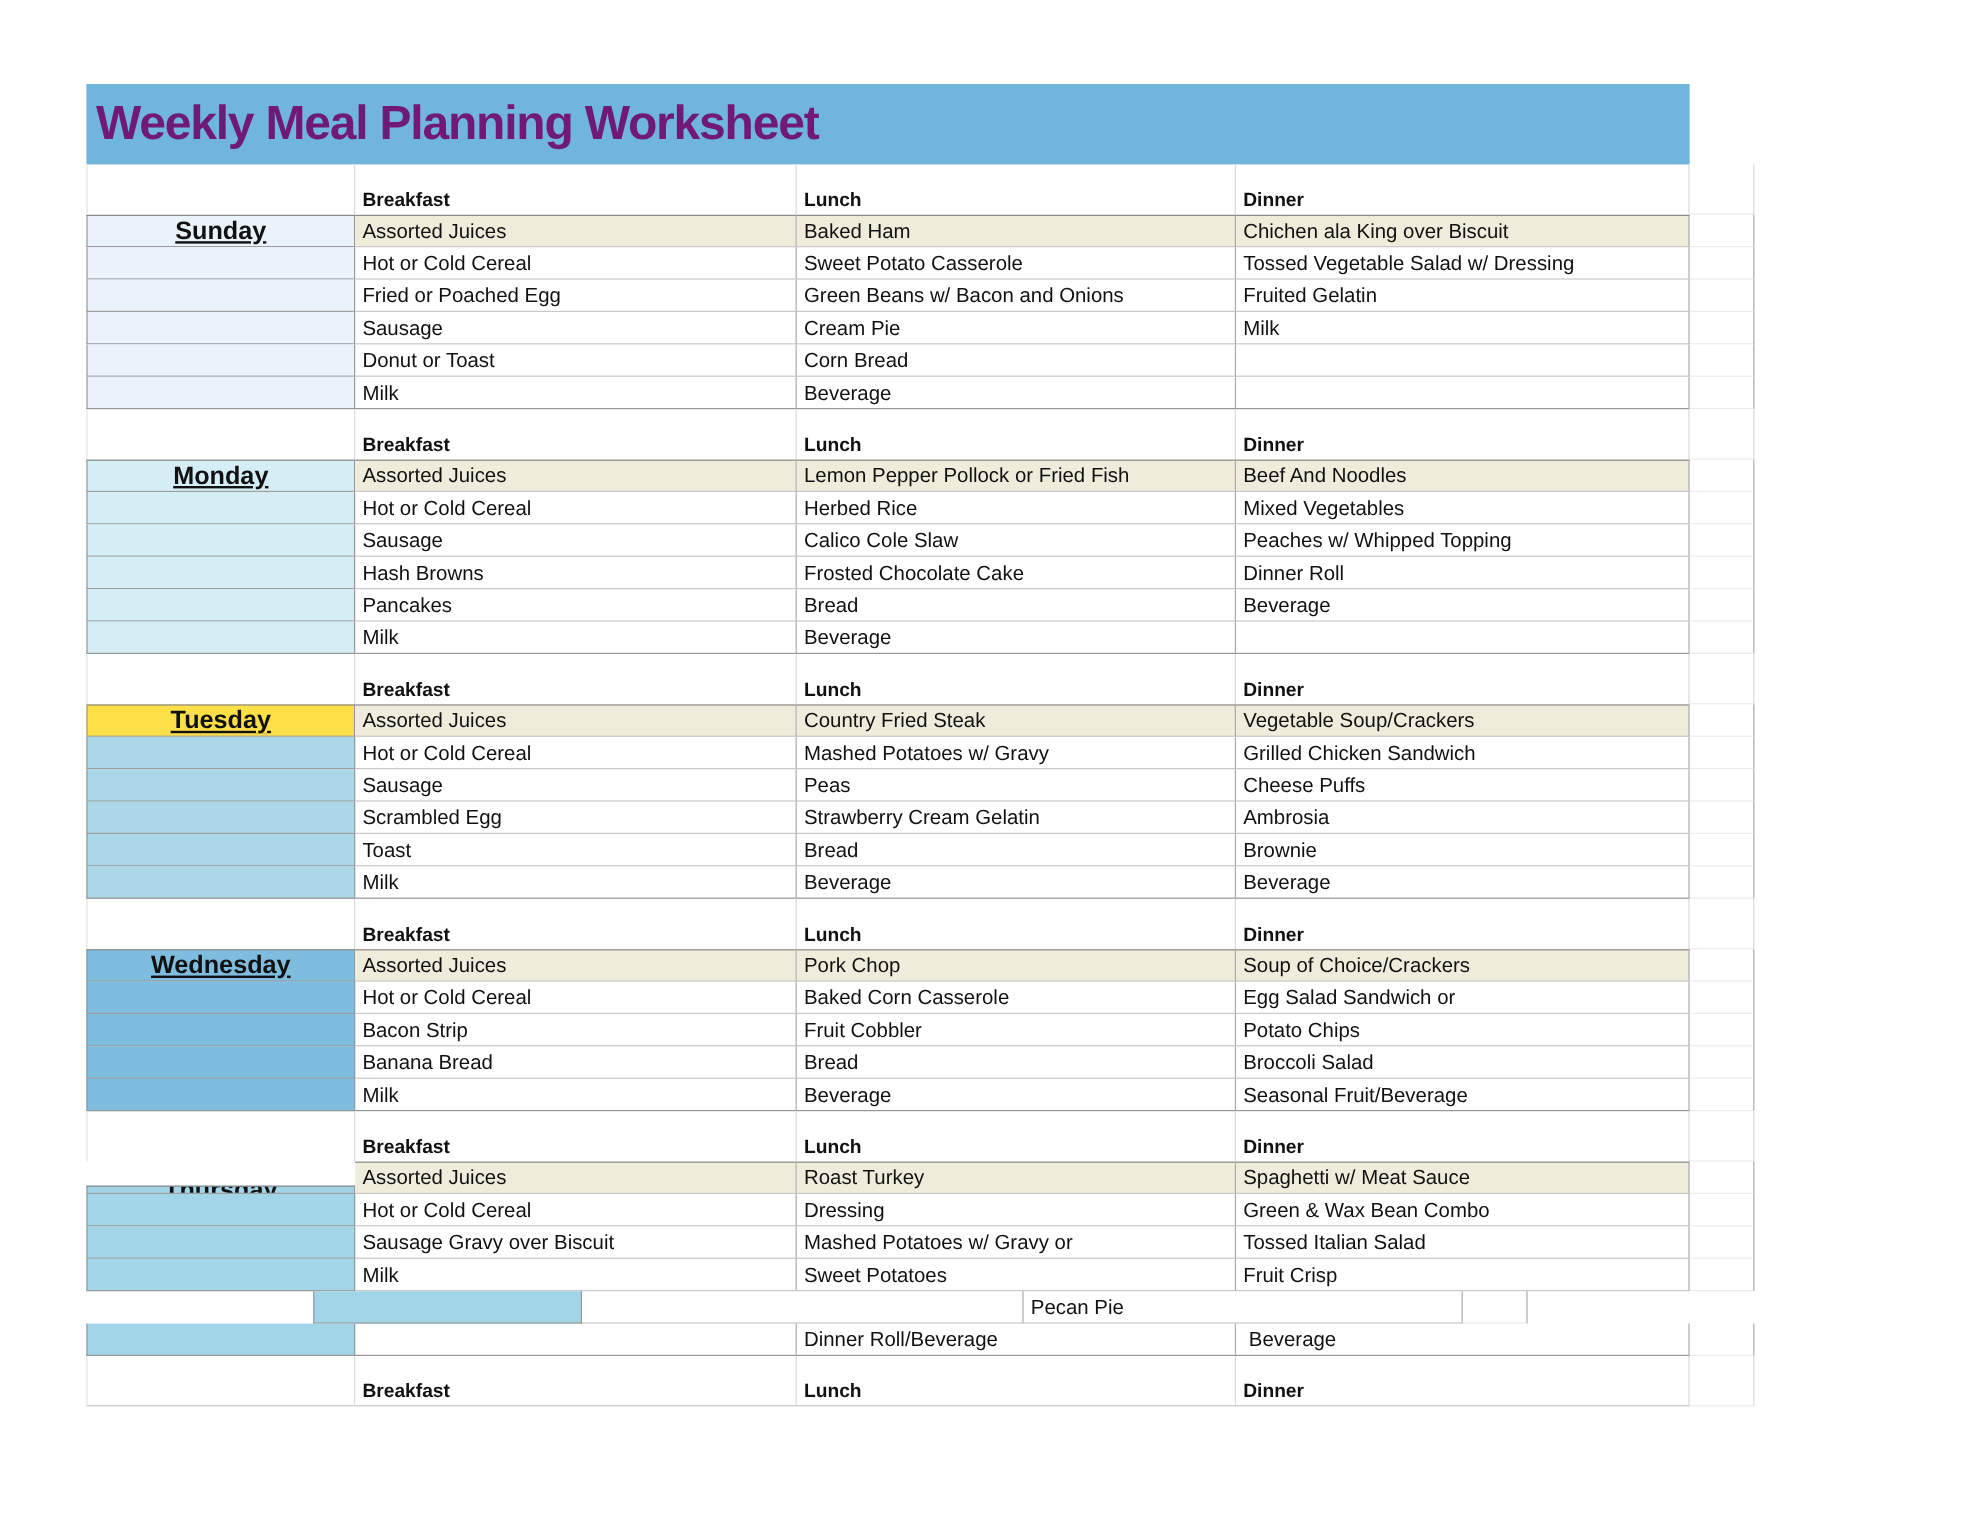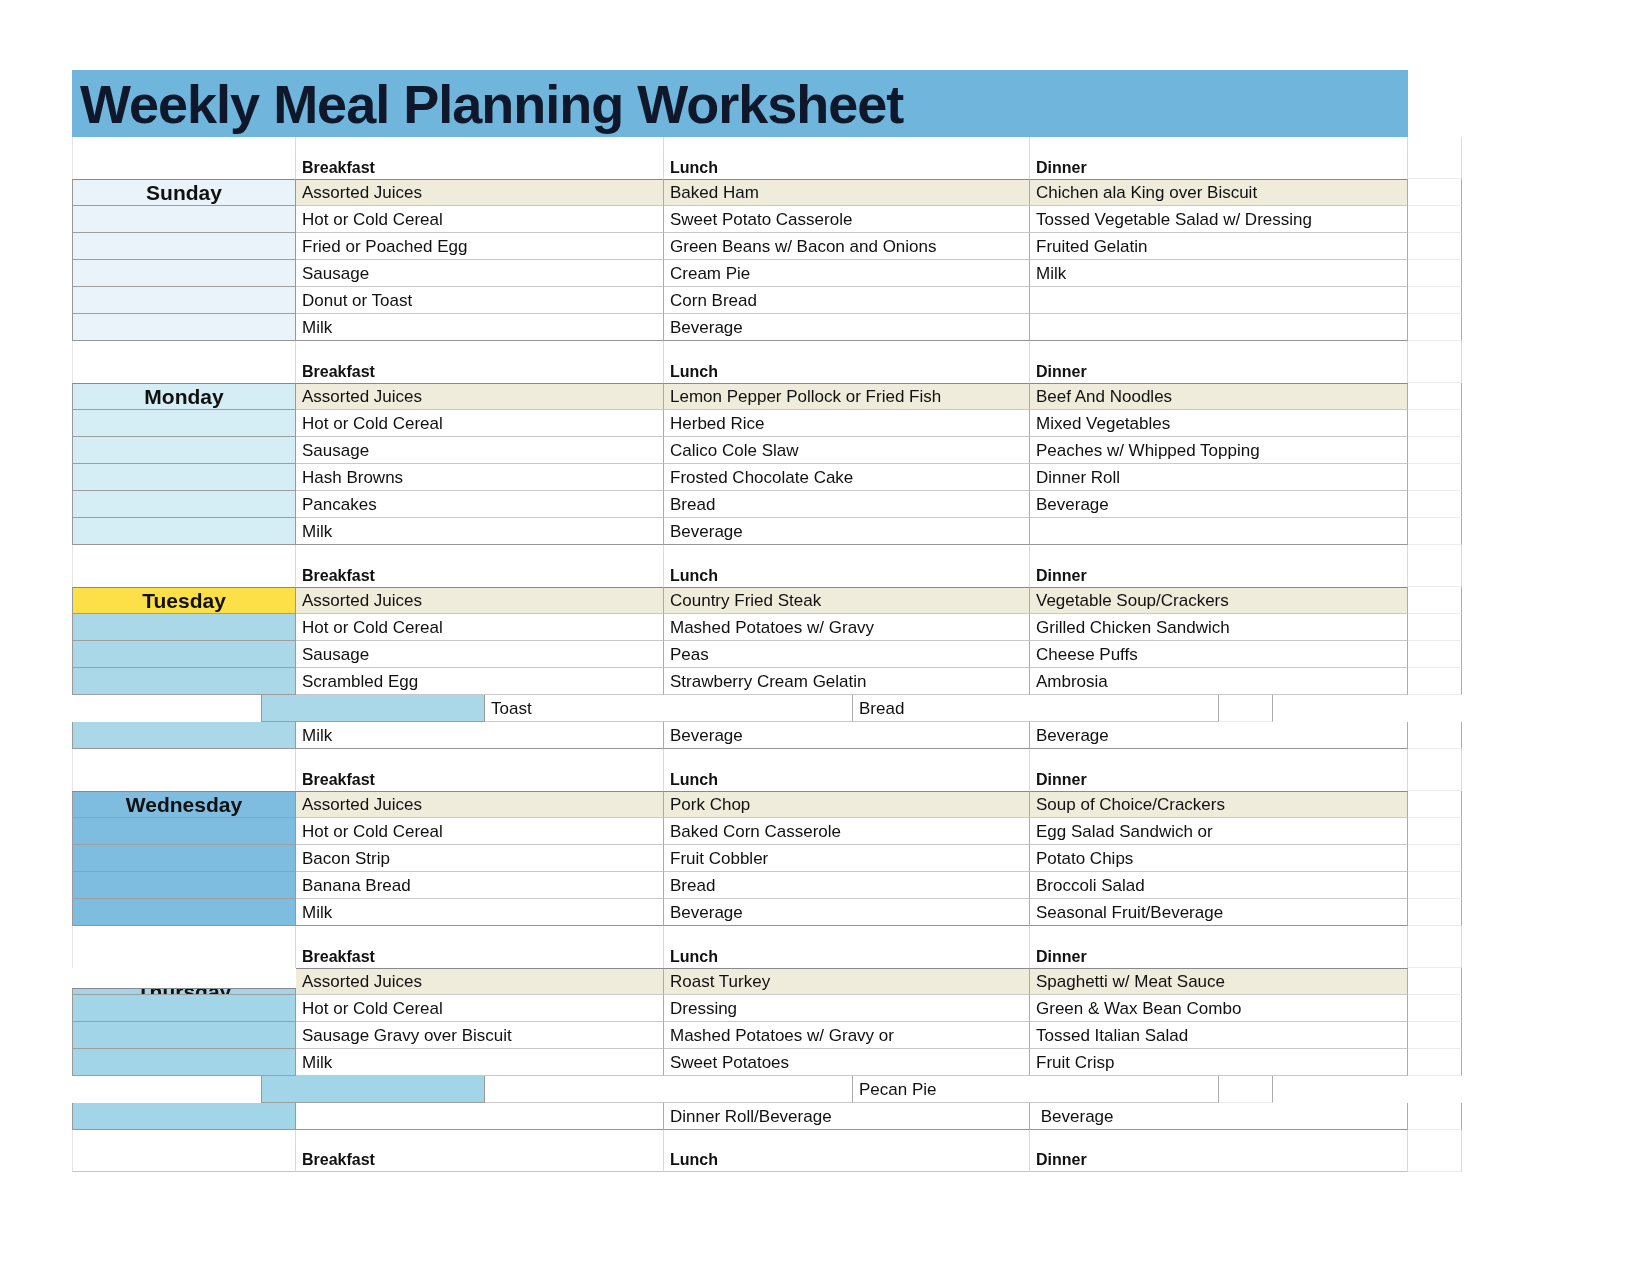--- a/index.html
+++ b/index.html
@@ -7,39 +7,39 @@
     width:1650px;height:1275px;background:#ffffff;position:relative;
     font-family:"Liberation Sans", sans-serif;color:#111;
     -webkit-font-smoothing:antialiased;
   }
   .sheet{position:absolute;left:72px;top:70px;width:1400px;}
   .title-bar{
     width:1336px;height:67px;background:var(--titlebg,#6FB5DC);
     display:flex;align-items:center;box-sizing:border-box;padding-left:8px;
   }
   .title-text{
-    color:#0f172a;font-weight:bold;font-size:54px;letter-spacing:-1px;
+    color:#701a75;font-weight:bold;font-size:40px;letter-spacing:-1px;
     white-space:nowrap;
   }
   .row{display:flex;width:1390px;justify-content:center;}
   .cell{box-sizing:border-box;flex:0 0 auto;display:flex;align-items:center;overflow:hidden;background:transparent;}
   .c-day{width:224px;justify-content:center;}
   .c-b{width:368px;}
   .c-l{width:366px;}
   .c-d{width:378px;}
   .c-x{width:54px;border-right:1px solid #DCDCDC;border-bottom:1px solid #ECECEC !important;border-top:none !important;}
   
   .header-row{height:42px;}
   .header-row .cell{align-items:flex-end;padding-bottom:2px;border-right:1px solid #DADADA;}
   .header-row .c-day{border-left:1px solid #E4E4E4;}
   .hdr{font-weight:bold;font-size:16px;padding-left:6px;white-space:pre;}
   
   .item-row{height:27px;}
   .item-row .cell{border-right:1px solid #ABABAB;border-bottom:1px solid #C9C9C9;}
-  .item-row .c-day{border-left:1px solid #999999;border-right:1px solid #999999;border-bottom:1px solid #9E9E9E;}
+  .item-row .c-day{border-left:1px solid #999999;border-right:1px solid #999999;border-bottom:1px solid #9E9E9E;text-decoration:underline;}
   .item-row.first .c-day,.item-row.first .meal{border-top:1px solid #8A8A8A;}
   .item-row.first .meal{background:var(--hl,#F0ECDB);}
   .item-row.last .c-day,.item-row.last .meal{border-bottom:1px solid #969696;}
   .txt{font-size:17px;padding-left:6px;white-space:pre;line-height:27px;}
   .dayname{font-weight:bold;font-size:21px;white-space:pre;}
   
   .footer-row .cell{border-bottom:1px solid #C6C6C6;}
 </style>
 </head>
 <body>
@@ -309,20 +309,23 @@
           <div class="cell c-x"></div>
         </div>
         <div class="row item-row">
           <div class="cell c-day" style="background: rgb(170, 216, 232);"></div>
           <div class="cell meal c-b">
             <span class="txt">Toast</span>
           </div>
           <div class="cell meal c-l">
             <span class="txt">Bread</span>
           </div>
+          <div class="cell meal c-d">
+            <span class="txt">Brownie</span>
+          </div>
           <div class="cell c-x"></div>
         </div>
         <div class="row item-row last">
           <div class="cell c-day" style="background: rgb(170, 216, 232);"></div>
           <div class="cell meal c-b">
             <span class="txt">Milk</span>
           </div>
           <div class="cell meal c-l">
             <span class="txt">Beverage</span>
           </div>

